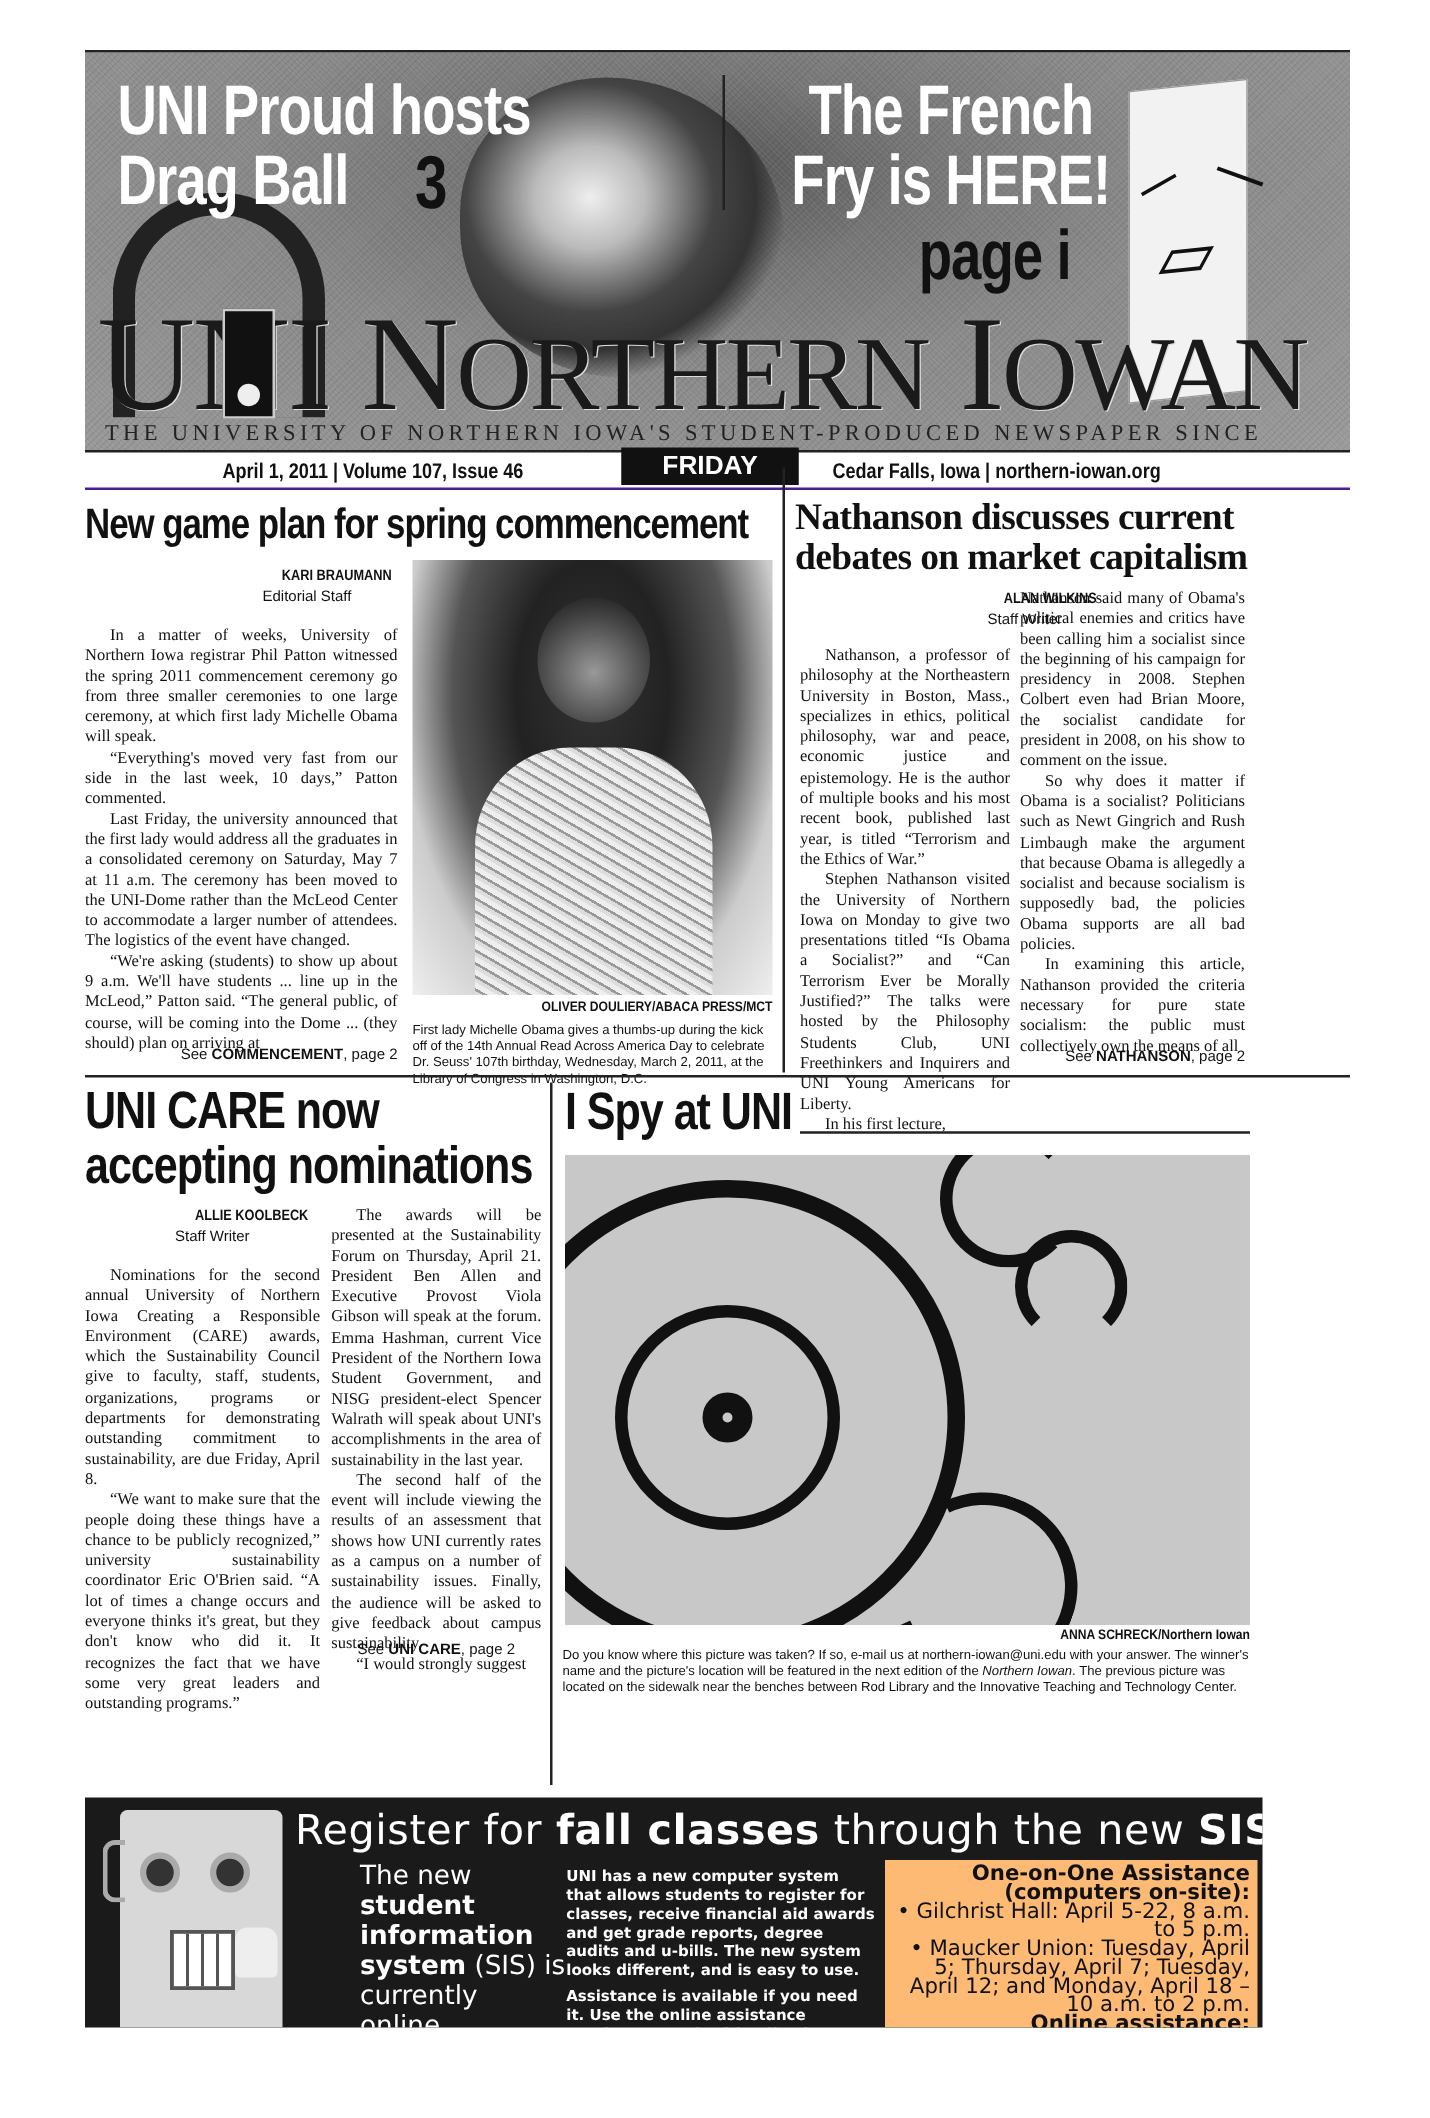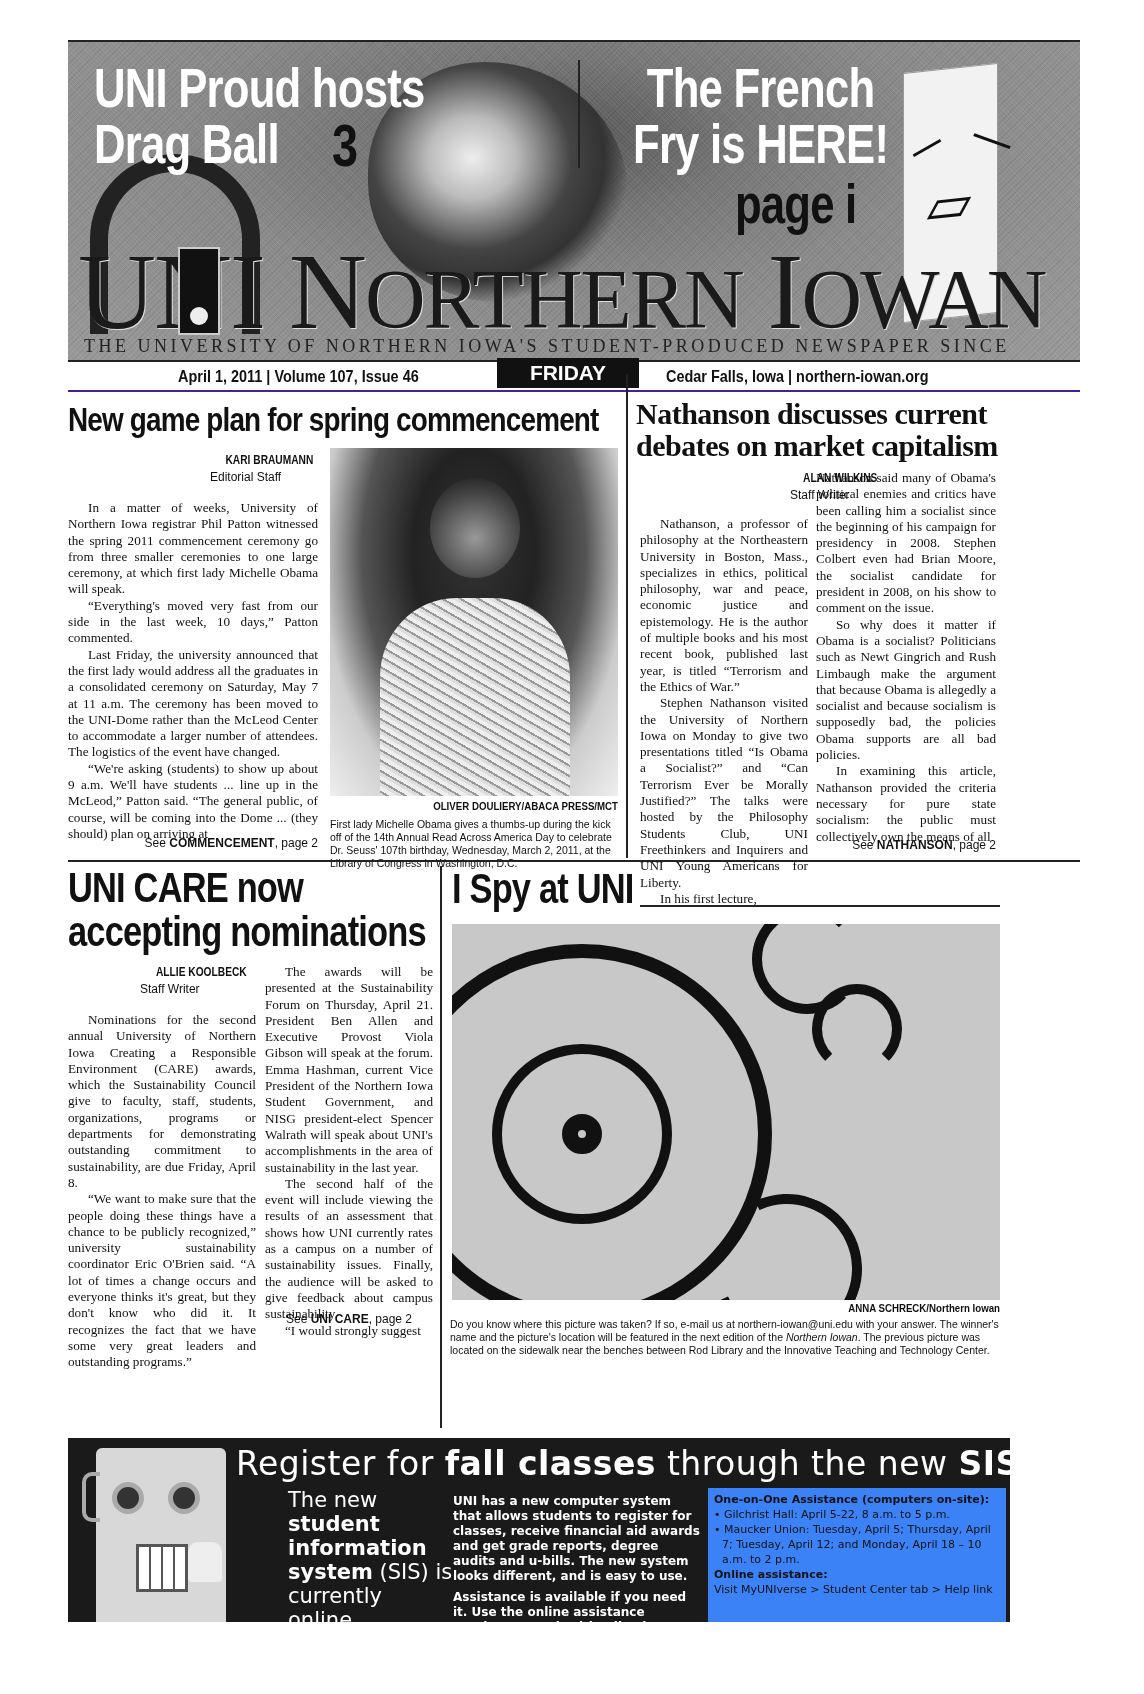--- a/index.html
+++ b/index.html
@@ -131,22 +131,22 @@
   .ad .robot .mouth { position: absolute; left: 40px; top: 96px; width: 52px; height: 48px; border: 3px solid #555;
         background: repeating-linear-gradient(90deg, #fff 0 10px, #555 10px 12px); }
   .ad .robot .antenna { position: absolute; left: -14px; top: 24px; width: 18px; height: 50px; border: 4px solid #aaa; border-right: none; border-radius: 10px 0 0 10px; }
   .ad .thumb { position: absolute; left: 120px; top: 104px; width: 34px; height: 40px; background: #eee; border-radius: 10px 10px 4px 4px; }
   .ad .title { position: absolute; left: 168px; top: 6px; font-size: 33px; white-space: nowrap; letter-spacing: .5px; }
   .ad .title b { font-weight: bold; }
   .ad .sis { position: absolute; left: 220px; top: 50px; width: 170px; font-size: 21px; line-height: 24px; }
   .ad .sis b { font-weight: bold; }
   .ad .desc { position: absolute; left: 385px; top: 56px; width: 250px; font-size: 12px; line-height: 15px; font-weight: bold; }
   .ad .desc p + p { margin-top: 6px; }
-  .ad .box { position: absolute; left: 640px; top: 50px; width: 298px; height: 134px; background: #3b82f6; color: #111;
-             padding: 4px 6px; font-size: 11px; line-height: 15px; }
+  .ad .box { position: absolute; left: 640px; top: 50px; width: 298px; height: 134px; background: #fdba74; color: #111;
+             padding: 4px 6px; font-size: 17px; line-height: 15px; text-align: right; }
   .ad .box .bh { font-weight: bold; }
   .ad .box li { list-style: none; padding-left: 8px; text-indent: -8px; }
 </style>
 </head>
 <body>
 
 <div class="masthead">
   <div class="noise"></div>
   <div class="arch"></div>
   <div class="drag-figure"></div>

